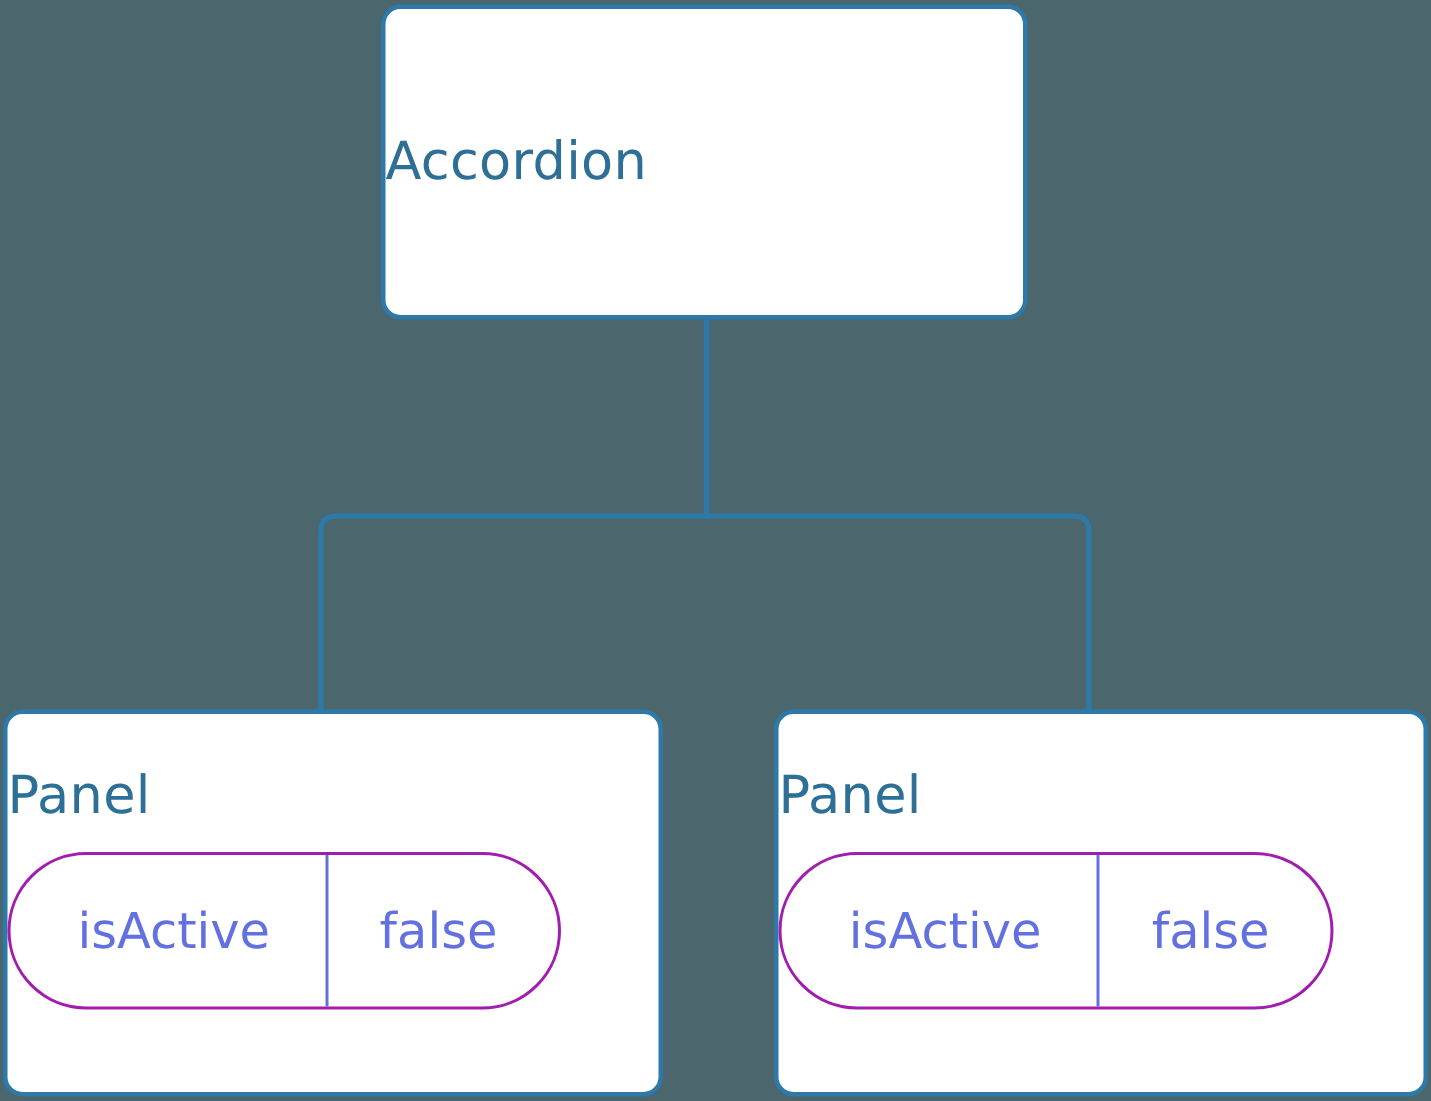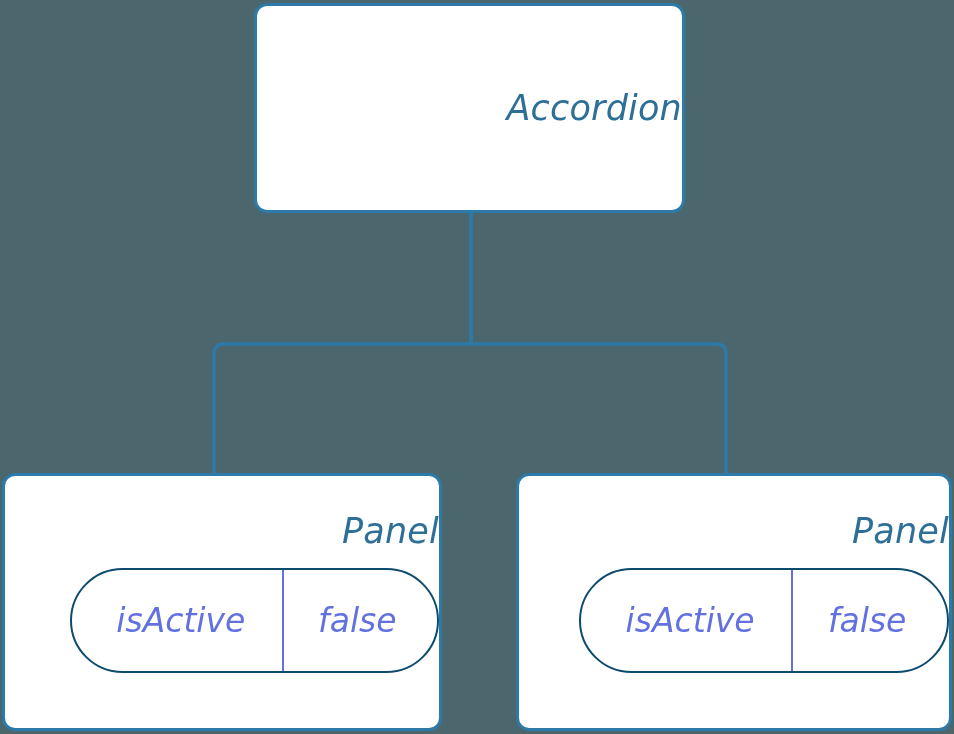--- a/index.html
+++ b/index.html
@@ -29,22 +29,21 @@
     pointer-events: none;
   }
   .node {
     position: absolute;
     background: #ffffff;
     border: 3px solid #2d79a8;
     border-radius: 13px;
     box-sizing: border-box;
     display: flex;
     flex-direction: column;
-    align-items: flex-end;
-    font-style: italic;
+    align-items: flex-start;
   }
   #node-accordion {
     left: 254px;
     top: 3px;
     width: 431px;
     height: 210px;
     justify-content: center;
   }
   #node-panel-left {
     left: 2px;
@@ -66,21 +65,21 @@
     font-weight: 400;
     letter-spacing: 0.2px;
     line-height: 1.1;
     white-space: nowrap;
   }
   .prop-pill {
     margin-top: 17px;
     height: 105px;
     display: flex;
     align-items: stretch;
-    border: 2px solid #0c4a6e;
+    border: 2px solid #a21caf;
     border-radius: 53px;
     box-sizing: border-box;
     background: transparent;
   }
   #node-panel-left .prop-pill { width: 369px; }
   #node-panel-right .prop-pill { width: 370px; }
   .prop-key,
   .prop-val {
     display: flex;
     align-items: center;

